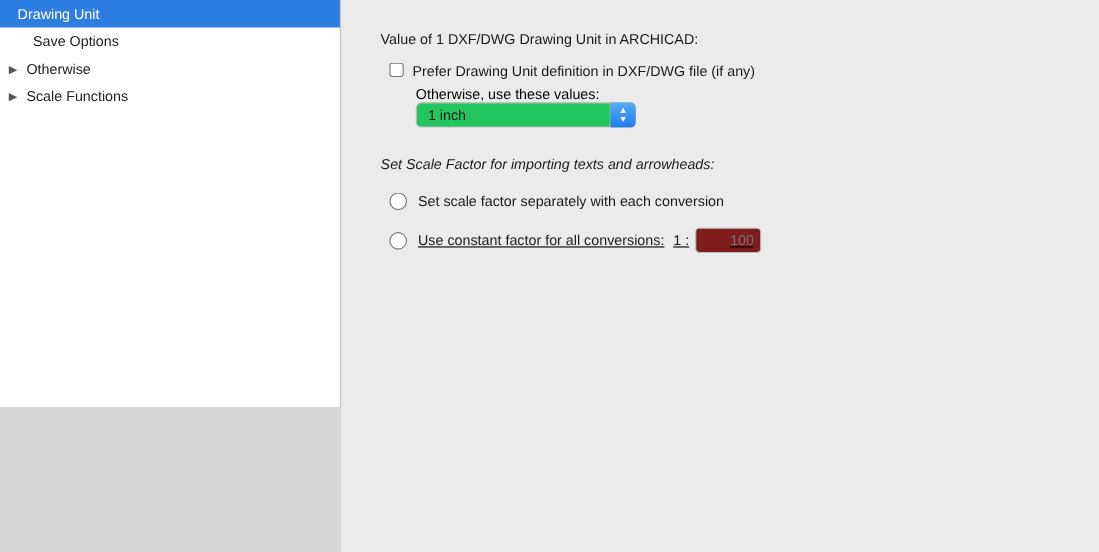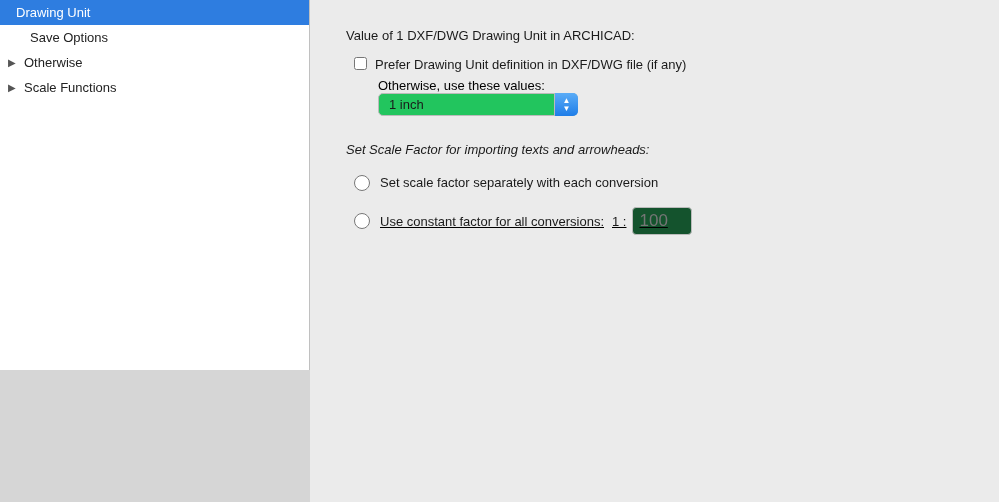--- a/index.html
+++ b/index.html
@@ -184,24 +184,24 @@
     .ratio-colon {
       font-size: 13px;
       color: #1a1a1a;
     }
 
     .ratio-input {
       width: 60px;
       border: 1px solid #bbbbbb;
       border-radius: 4px;
       padding: 3px 6px;
-      font-size: 17px;
+      font-size: 13px;
       color: #aaa;
-      background: #14532d;
-      text-align: left;
+      background: #7f1d1d;
+      text-align: right;
     }
   </style>
 </head>
 <body>
 
 <div class="sidebar">
 
 <div class="sidebar-item selected">
       <span>Drawing Unit</span>
     </div>

